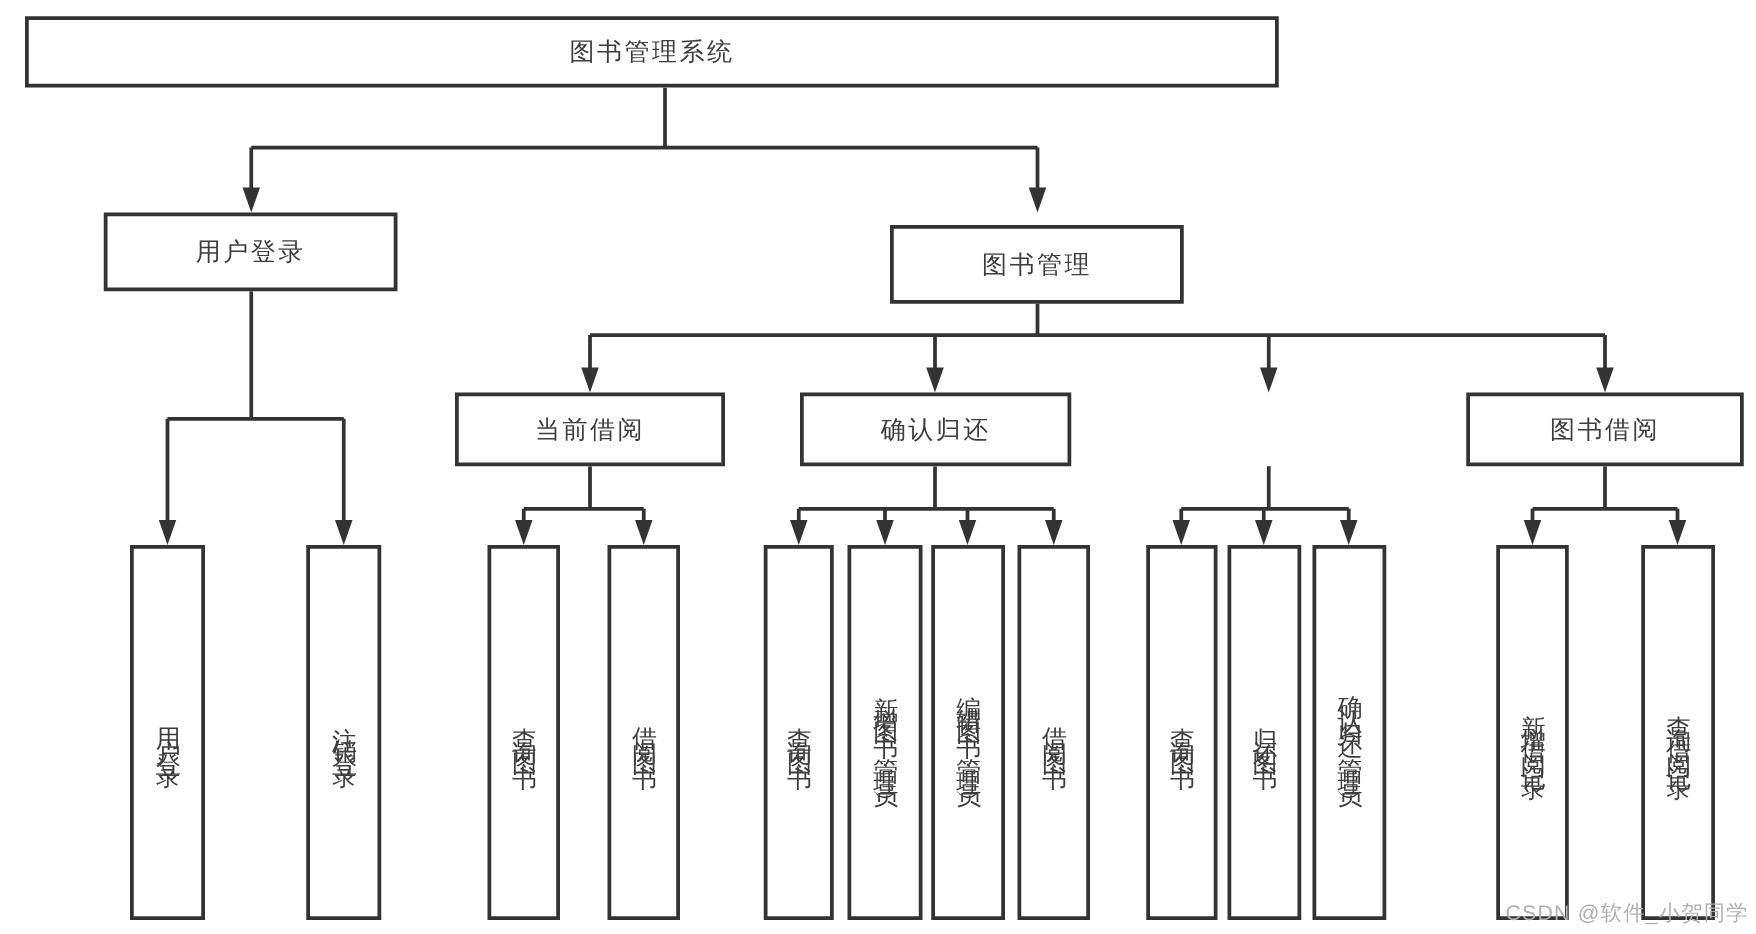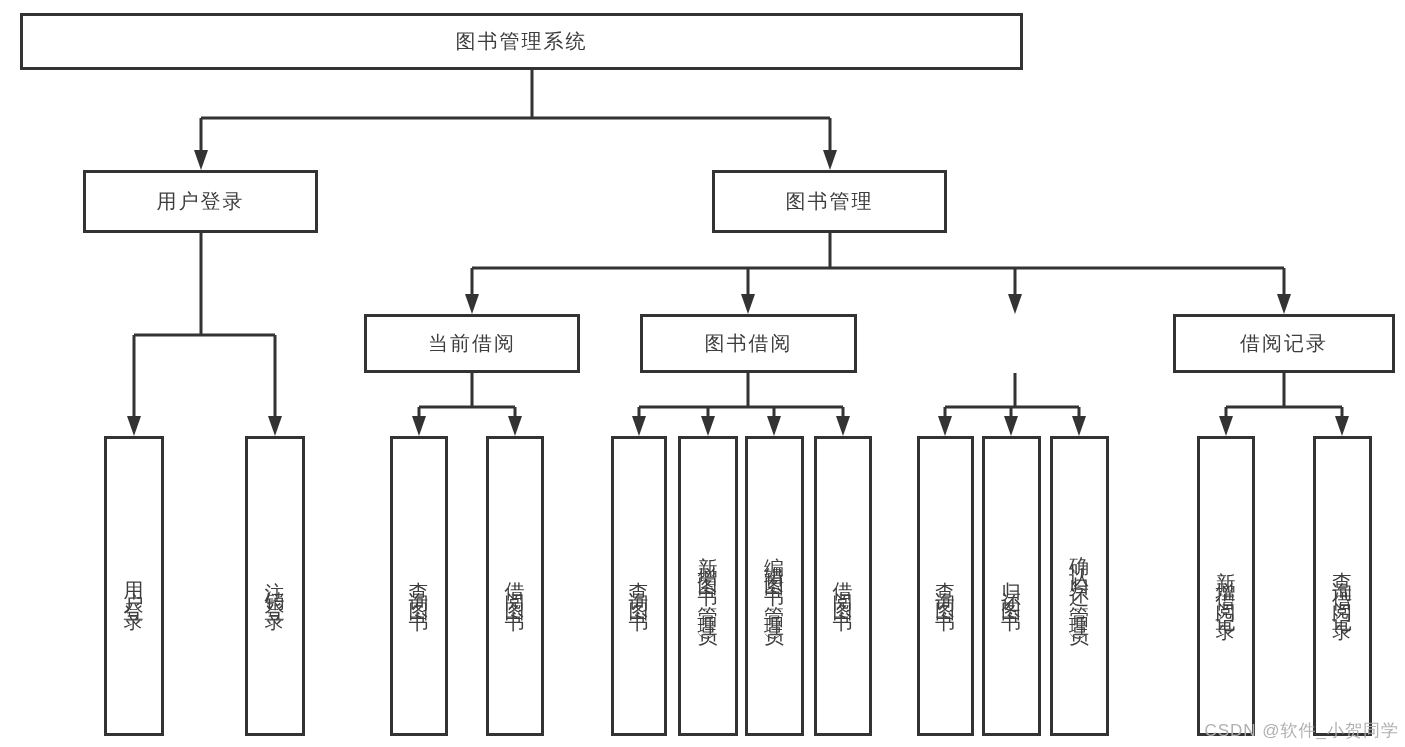--- a/index.html
+++ b/index.html
@@ -85,25 +85,25 @@
       <polygon points="1004,416 1018,416 1011,436"></polygon>
       <polygon points="1072,416 1086,416 1079,436"></polygon>
       <polygon points="1219,416 1233,416 1226,436"></polygon>
       <polygon points="1335,416 1349,416 1342,436"></polygon>
     </g>
   </svg>
 
   <div class="node h" style="left:20px; top:13px; width:1003px; height:57px">图书管理系统</div>
 
   <div class="node h" style="left:83px; top:170px; width:235px; height:63px">用户登录</div>
-  <div class="node h" style="left:712px; top:170px; width:235px; height:63px">图书管理</div>
+  <div class="node h" style="left:712px; top:180px; width:235px; height:63px">图书管理</div>
 
   <div class="node h" style="left:364px; top:314px; width:216px; height:59px">当前借阅</div>
-  <div class="node h" style="left:640px; top:314px; width:217px; height:59px">图书借阅</div>
-  <div class="node h" style="left:1173px; top:314px; width:222px; height:59px">借阅记录</div>
+  <div class="node h" style="left:640px; top:314px; width:217px; height:59px">确认归还</div>
+  <div class="node h" style="left:1173px; top:314px; width:222px; height:59px">图书借阅</div>
 
   <div class="node v" style="left:104px; top:436px; width:60px; height:300px">
     <span>用户登录</span>
   </div>
   <div class="node v" style="left:245px; top:436px; width:60px; height:300px">
     <span>注销登录</span>
   </div>
 
   <div class="node v" style="left:390px; top:436px; width:58px; height:300px">
     <span>查询图书</span>

